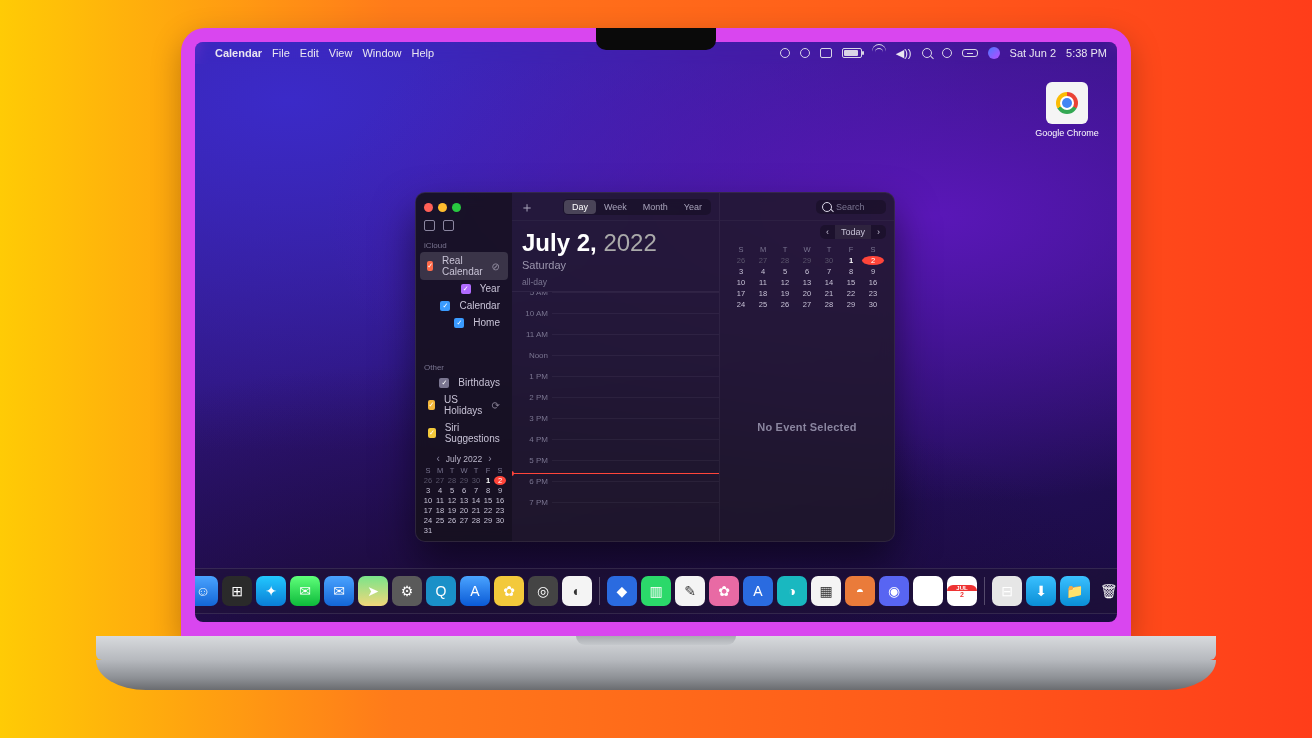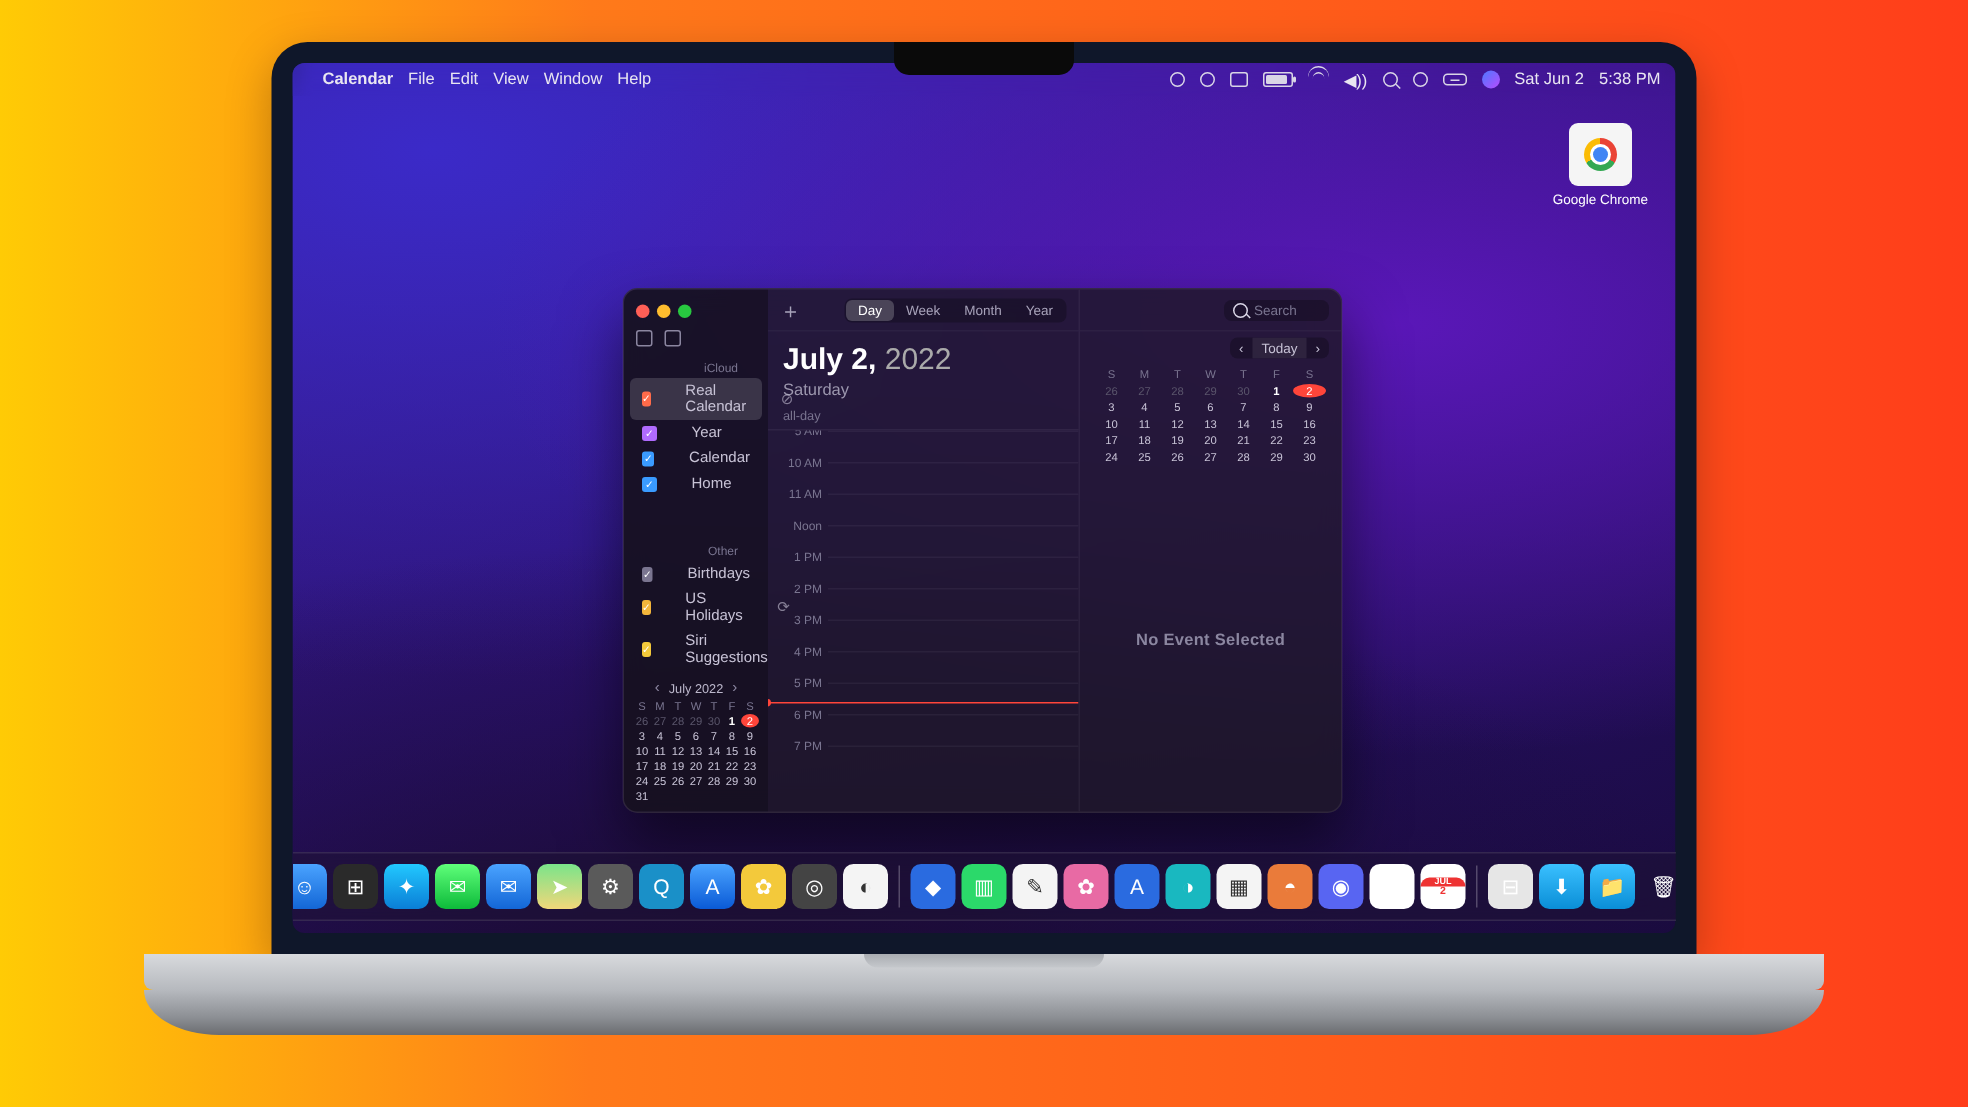--- a/index.html
+++ b/index.html
@@ -6,21 +6,21 @@
 body {
   width: 1312px; height: 738px;
   background: linear-gradient(90deg, #ffcb05 0%, #ff7a1a 30%, #ff5a1a 70%, #ff3d1a 100%);
   position: relative; overflow: hidden;
 }
 .laptop {
   position: absolute; left: 50%; transform: translateX(-50%);
   top: 28px; width: 950px;
 }
 .screen-frame {
-  background: #0f172a; border-radius: 24px 24px 0 0;
+  background: #d946ef; border-radius: 24px 24px 0 0;
   padding: 14px 14px 14px 14px; position: relative;
   width: 950px; height: 608px;
   box-shadow: 0 10px 30px rgba(0,0,0,.25);
 }
 .notch {
   position: absolute; top:0; left:50%; transform:translateX(-50%);
   width: 120px; height: 22px; background:#0a0a0a; z-index:5;
   border-radius:0 0 10px 10px;
 }
 .desktop {
@@ -77,22 +77,22 @@
   backdrop-filter: blur(8px);
 }
 .cal-sidebar {
   width:96px; background:rgba(18,14,28,.6); padding:6px 0 0 0; display:flex; flex-direction:column;
 }
 .traffic { display:flex; gap:5px; padding:4px 8px 8px; }
 .tl { width:9px; height:9px; border-radius:50%; }
 .tl.red{background:#ff5f57;} .tl.yel{background:#febc2e;} .tl.grn{background:#28c840;}
 .tb-icons { display:flex; gap:8px; padding:0 8px 6px; color:#a8a3ba;}
 .sb-icon { width:11px; height:11px; border:1px solid #8b86a0; border-radius:2px; position:relative;}
-.sb-group { font-size:8px; color:#7a7590; padding:4px 20px 2px;text-align:right; }
-.sb-item { display:flex; align-items:center; gap:23px; padding:3px 8px; border-radius:4px; margin:0 4px;}
+.sb-group { font-size:8px; color:#7a7590; padding:4px 8px 2px; }
+.sb-item { display:flex; align-items:center; gap:9px; padding:3px 8px; border-radius:4px; margin:0 4px;justify-content:flex-end;}
 .sb-item.selected { background:#3a3448; }
 .sb-check { width:10px; height:10px; border-radius:2px; display:inline-flex; align-items:center; justify-content:center; color:#fff; font-size:7px; }
 .sb-item .share-ico { margin-left:auto; opacity:.6;}
 .mini-cal { margin-top:auto; padding:2px 6px 6px; }
 .mini-head { display:flex; align-items:center; justify-content:center; gap:6px; padding:2px 0; font-size:8.5px; color:#bcb7cb;}
 .mini-head .chev { font-size:10px; color:#8b86a0; }
 .mini-grid { display:grid; grid-template-columns:repeat(7,1fr); text-align:center; font-size:7.5px; gap:1px 0;}
 .mini-grid .wd { color:#7a7590;}
 .mini-grid .d { color:#c8c3d6; }
 .mini-grid .d.dim { color:#5a556b; }
@@ -101,21 +101,21 @@
 
 .cal-main { flex:1; display:flex; }
 .cal-day { width:208px; border-right:1px solid rgba(255,255,255,.05); display:flex; flex-direction:column;}
 .cal-toolbar { height:28px; display:flex; align-items:center; padding:0 8px; gap:8px; border-bottom:1px solid rgba(255,255,255,.04);}
 .plus { width:14px; height:14px; display:flex; align-items:center; justify-content:center; color:#a8a3ba; font-size:14px; line-height:1;}
 .seg { margin-left:auto; display:flex; background:rgba(0,0,0,.25); border-radius:5px; padding:1px; gap:0; font-size:9px;}
 .seg span { padding:2px 8px; border-radius:4px; color:#a8a3ba;}
 .seg .active { background:#4a4458; color:#fff;}
 .search-box { display:flex; align-items:center; gap:4px; background:rgba(0,0,0,.25); border-radius:5px; padding:2px 6px; font-size:9px; color:#7a7590; width:70px;}
 .cal-title { padding:8px 10px 2px; }
-.cal-title .month-day { font-size:20px; color:#fff; }
+.cal-title .month-day { font-size:24px; color:#fff; }
 .cal-title .month-day .year { font-weight:300; color:#aaa;}
 .cal-title .weekday { font-size:11px; color:#9c97ae; margin-top:2px;}
 .all-day { padding:4px 10px; border-bottom:1px solid rgba(255,255,255,.06); color:#7a7590; font-size:8.5px;}
 .hours { flex:1; overflow:hidden; position:relative; padding-left:40px;}
 .hr-row { height:21px; border-top:1px solid rgba(255,255,255,.05); position:relative;}
 .hr-label { position:absolute; left:-34px; top:-5px; font-size:8px; color:#7a7590; width:30px; text-align:right;}
 .now-line { position:absolute; left:0; right:0; height:1px; background:#ff453a; }
 .now-line::after { content:""; position:absolute; left:-3px; top:-2px; width:5px; height:5px; border-radius:50%; background:#ff453a;}
 
 .cal-right { flex:1; display:flex; flex-direction:column;}

